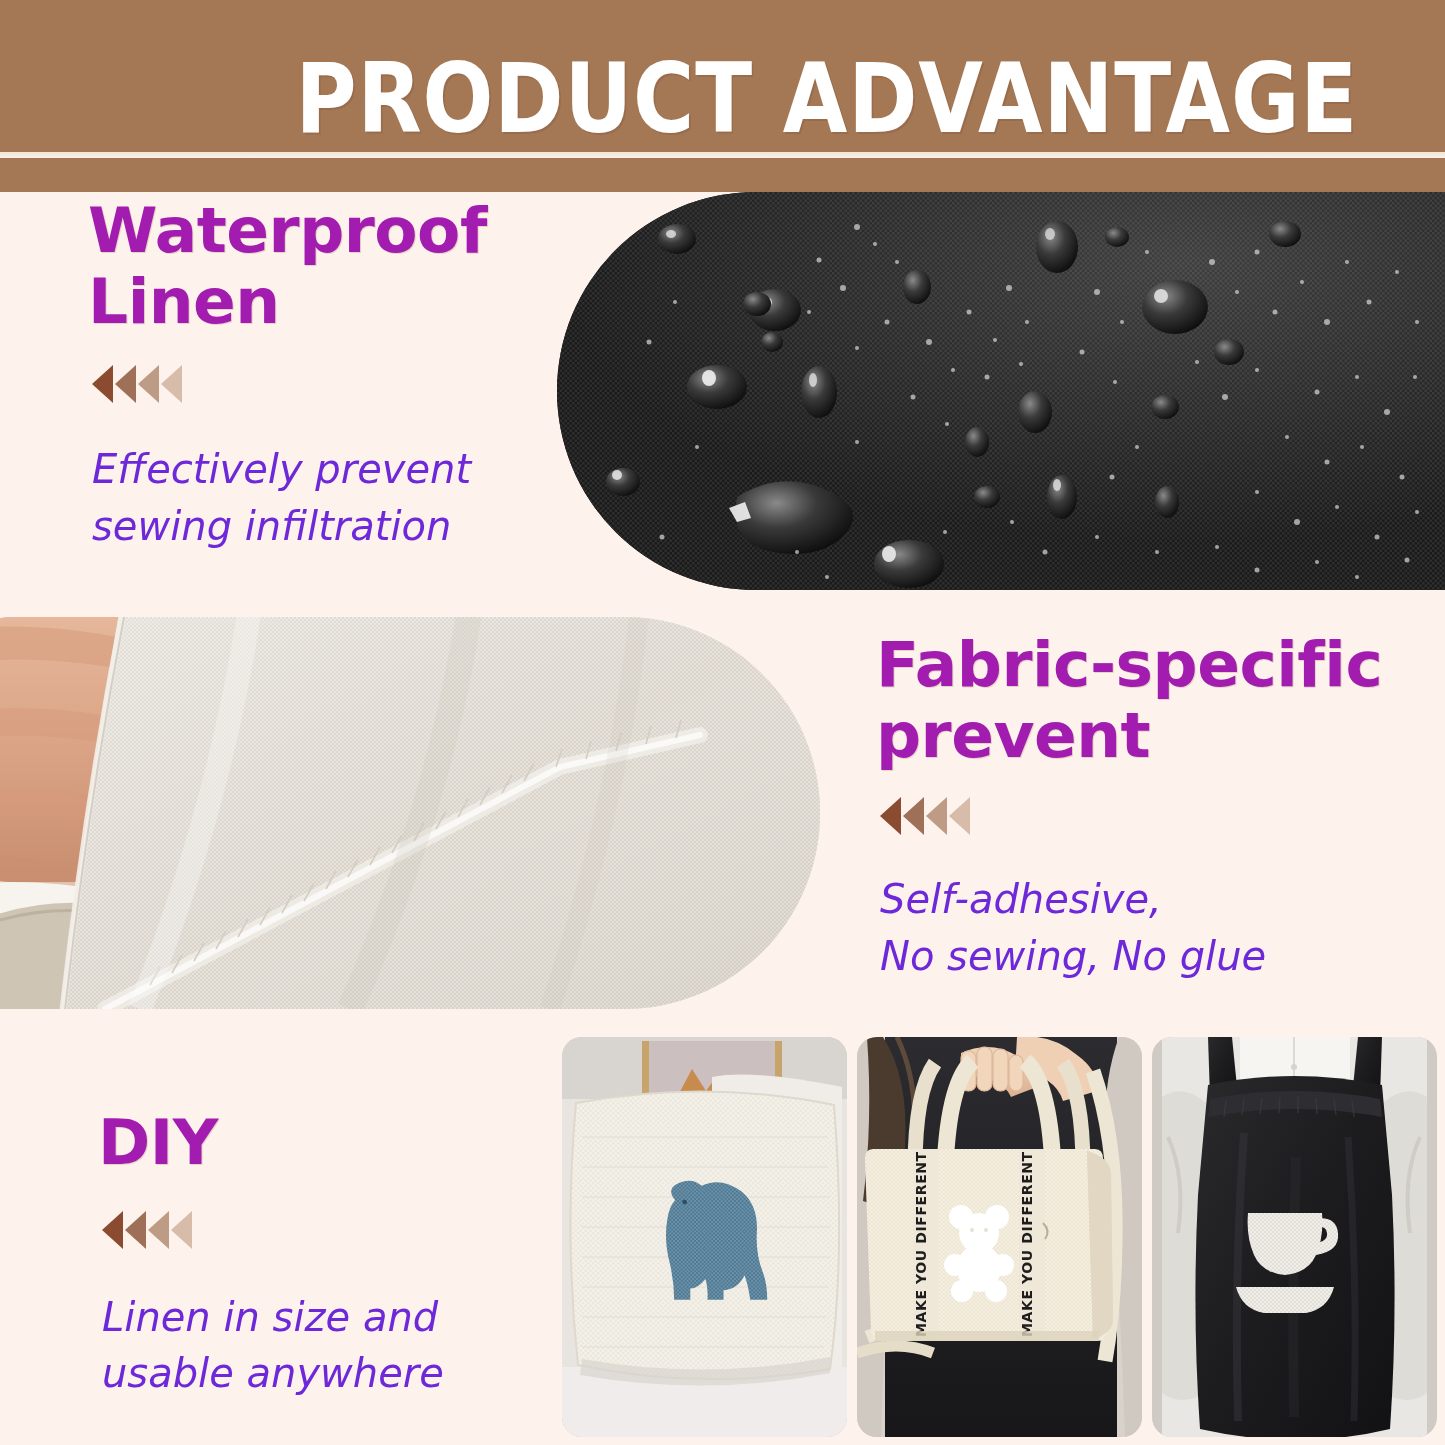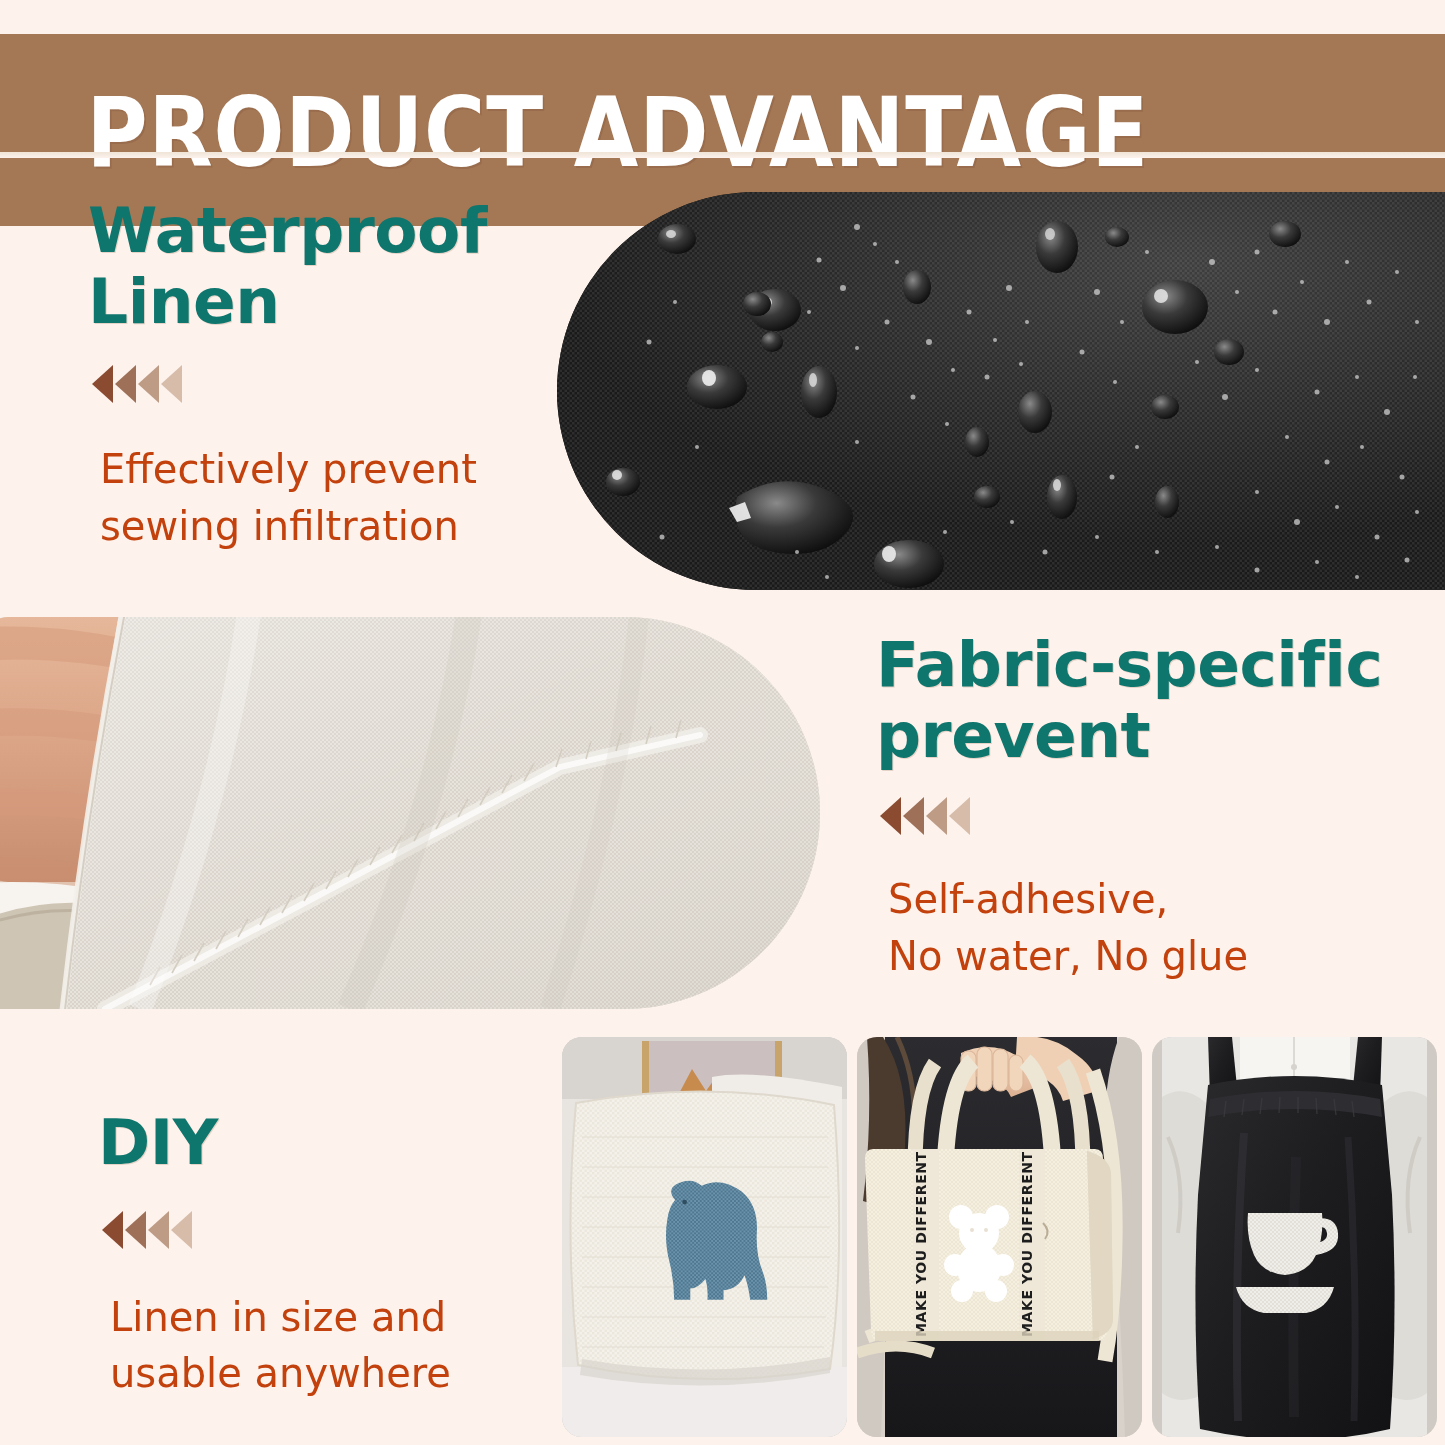--- a/index.html
+++ b/index.html
@@ -26,23 +26,22 @@
   
   .banner {
     position: absolute;
     left: 0;
     top: 0;
     width: 1445px;
     height: 192px;
     background: #a57855;
     display: flex;
     align-items: center;
-    justify-content: flex-start;
+    justify-content: flex-end;
     overflow: hidden;
-    margin-top: 34px;
   }
   .banner-title {
     color: #ffffff;
     font-family: "DejaVu Sans", "Liberation Sans", sans-serif;
     font-weight: bold;
     font-size: 97px;
     letter-spacing: 1px;
     line-height: 1;
     transform: scaleX(0.86);
     transform-origin: center center;
@@ -54,33 +53,34 @@
     position: absolute;
     left: 0;
     top: 152px;
     width: 1445px;
     height: 6px;
     background: linear-gradient(to bottom, #efe4d6, #fdf2ec);
   }
 
   
   .feature-heading {
-    color: #0f766e;
+    color: #a21caf;
     font-weight: bold;
     font-size: 63px;
     line-height: 1.12;
     letter-spacing: -0.5px;
     text-shadow: 1px 1px 0 rgba(160,120,90,0.25);
     margin: 0;
   }
   .feature-body {
-    color: #c2410c;
+    color: #6d28d9;
     font-size: 40px;
     line-height: 1.42;
-    margin: 12px;
+    margin: 4px;
+    font-style: italic;
   }
   .chevrons {
     display: flex;
     align-items: center;
     gap: 2px;
     height: 42px;
   }
   .chev {
     width: 0;
     height: 0;
@@ -396,21 +396,21 @@
       <span>prevent</span>
     </div>
     <div class="chevrons sec2-chev">
       <span class="chev" style="border-right-color:#8B4B30"></span>
       <span class="chev" style="border-right-color:#9E7058"></span>
       <span class="chev" style="border-right-color:#BE9B85"></span>
       <span class="chev" style="border-right-color:#D7BCAA"></span>
     </div>
     <div class="feature-body">
       <span>Self-adhesive,</span><br>
-      <span>No water, No glue</span>
+      <span>No sewing, No glue</span>
     </div>
   </div>
 
   <div class="sec3-text">
     <div class="feature-heading">DIY</div>
     <div class="chevrons sec3-chev">
       <span class="chev" style="border-right-color:#8B4B30"></span>
       <span class="chev" style="border-right-color:#9E7058"></span>
       <span class="chev" style="border-right-color:#BE9B85"></span>
       <span class="chev" style="border-right-color:#D7BCAA"></span>

